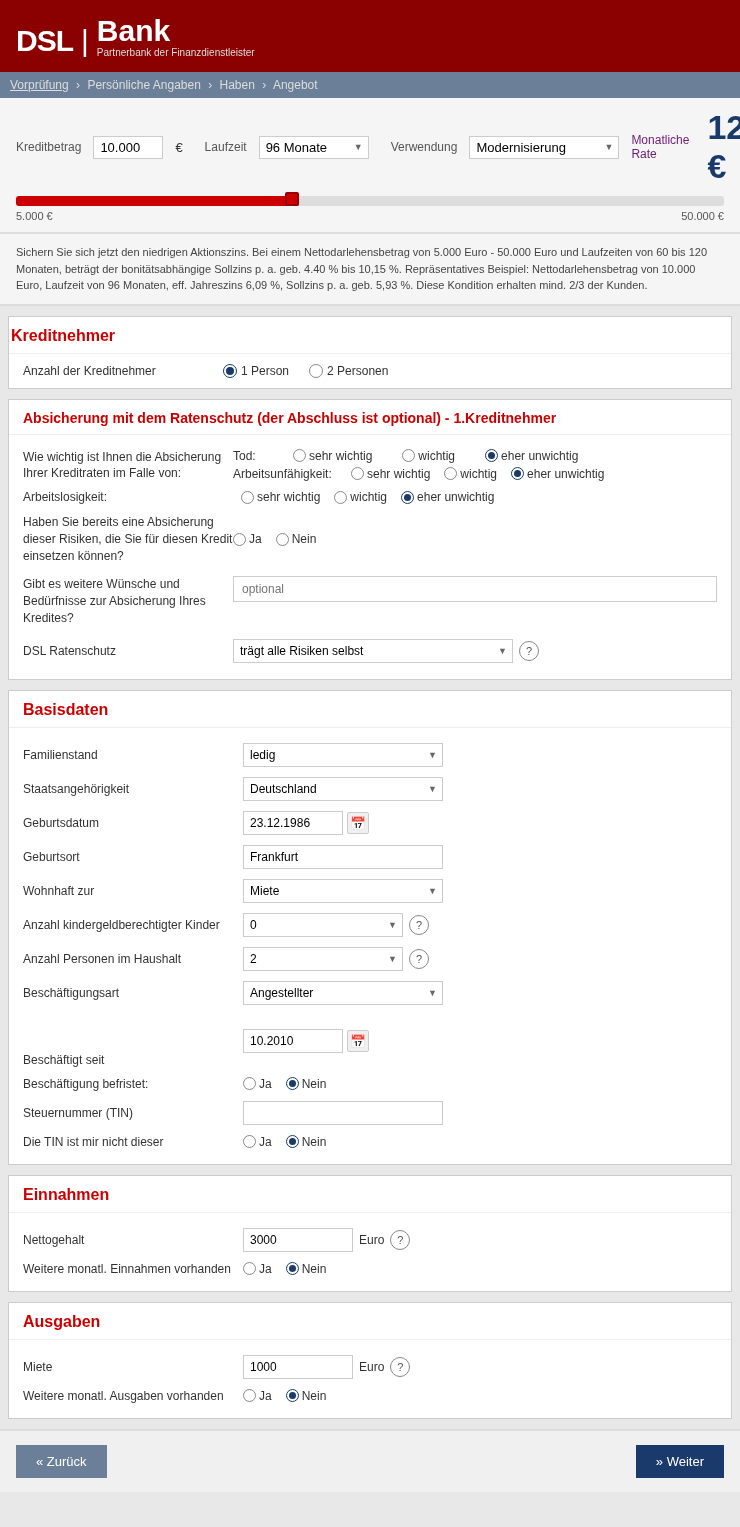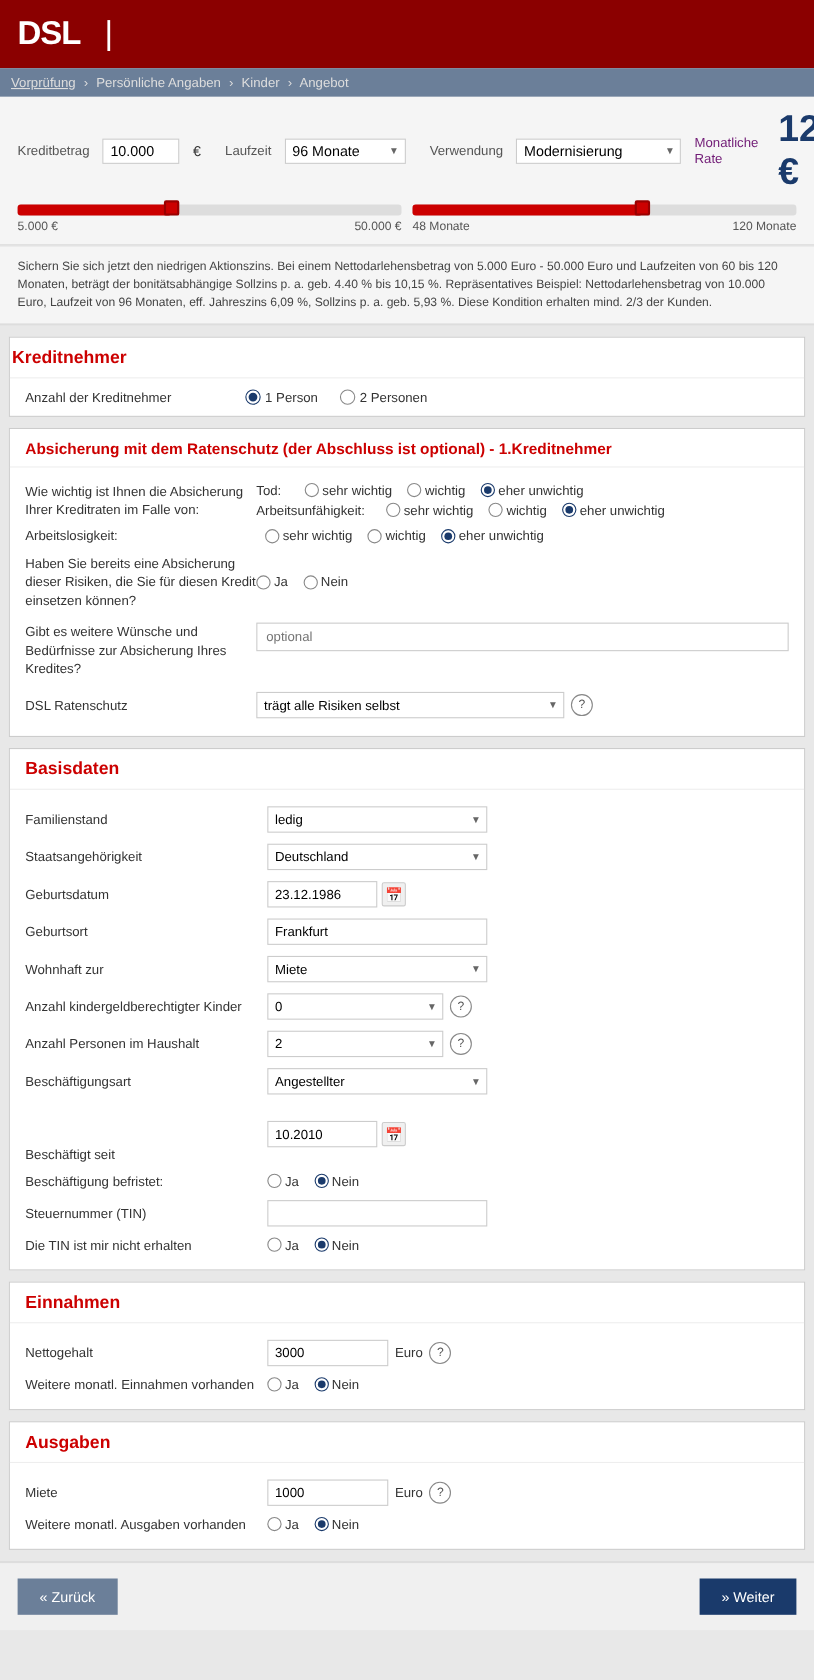--- a/index.html
+++ b/index.html
@@ -2,32 +2,36 @@
 <html><head>
   <meta charset="utf-8">
   <style>
     * { box-sizing: border-box; margin: 0; padding: 0; }
     body { font-family: Arial, Helvetica, sans-serif; font-size: 13px; background: #e8e8e8; color: #333; width: 740px; }
   </style>
 </head>
 <body>
 
 <div style="background:#8b0000; padding:14px 16px; display:flex; align-items:center;">
-  <div style="display:flex; align-items:flex-end;gap:14px;">
+  <div style="display:flex; align-items:flex-end;">
     <span style="color:white; font-size:30px; font-weight:bold; letter-spacing:-1px;">DSL</span>
     <span style="color:white; font-size:30px; font-weight:100; margin:0 8px;">|</span>
+    <div style="display:flex; flex-direction:column;">
+      <span style="color:white; font-size:30px; font-weight:bold;">Bank</span>
+      <span style="color:#ddd; font-size:10px; line-height:1;">Partnerbank der Finanzdienstleister</span>
+    </div>
   </div>
 </div>
 
 <div style="background:#6b7f99; padding:6px 10px; font-size:12px; color:#ddd;">
   <a style="color:#ddd; text-decoration:underline; cursor:pointer;">Vorprüfung</a>
   <span style="margin:0 4px;">›</span>
   <span>Persönliche Angaben</span>
   <span style="margin:0 4px;">›</span>
-  <span>Kinder</span>
+  <span>Haben</span>
   <span style="margin:0 4px;">›</span>
   <span>Angebot</span>
 </div>
 
 <div style="background:#f5f5f5; padding:10px 16px; border-bottom:1px solid #ddd;">
   <div style="display:flex; align-items:center; gap:12px;">
     <span style="font-size:12px; color:#555;">Kreditbetrag</span>
     <input type="text" value="10.000" style="border: 1px solid rgb(204, 204, 204); padding: 3px 6px; font-size: 13px; width: 70px;">
     <span style="font-size:13px;">€</span>
     <span style="font-size:12px; color:#555; margin-left:10px;">Laufzeit</span>
@@ -63,30 +67,20 @@
       <div style="position:relative; height:10px; background:#ddd; border-radius:3px; margin:4px 0;">
         <div style="position:absolute; left:0; right:60%; top:0; bottom:0; background:#cc0000; border-radius:3px;"></div>
         <div style="position:absolute; left:38%; top:-4px; width:14px; height:14px; background:#cc0000; border:2px solid #990000; border-radius:2px; cursor:pointer;"></div>
       </div>
       <div style="display:flex; justify-content:space-between; font-size:11px; color:#555;">
         <span>5.000 €</span>
         <span>50.000 €</span>
       </div>
     </div>
 
-    <div style="flex:1;">
-      <div style="position:relative; height:10px; background:#ddd; border-radius:3px; margin:4px 0;">
-        <div style="position:absolute; left:0; right:40%; top:0; bottom:0; background:#cc0000; border-radius:3px;"></div>
-        <div style="position:absolute; left:58%; top:-4px; width:14px; height:14px; background:#cc0000; border:2px solid #990000; border-radius:2px; cursor:pointer;"></div>
-      </div>
-      <div style="display:flex; justify-content:space-between; font-size:11px; color:#555;">
-        <span>48 Monate</span>
-        <span>120 Monate</span>
-      </div>
-    </div>
   </div>
 </div>
 
 <div style="background:#f5f5f5; padding:10px 16px; font-size:11px; color:#444; line-height:1.5; border-top:1px solid #ddd; border-bottom:2px solid #ddd;">Sichern Sie sich jetzt den niedrigen Aktionszins. Bei einem Nettodarlehensbetrag von 5.000 Euro - 50.000 Euro und Laufzeiten von 60 bis 120 Monaten, beträgt der bonitätsabhängige Sollzins p. a. geb. 4.40 % bis 10,15 %. Repräsentatives Beispiel: Nettodarlehensbetrag von 10.000 Euro, Laufzeit von 96 Monaten, eff. Jahreszins 6,09 %, Sollzins p. a. geb. 5,93 %. Diese Kondition erhalten mind. 2/3 der Kunden.</div>
 
 <div style="background:white; border:1px solid #ccc; margin:10px 8px; padding:0;">
   <div style="color:#cc0000; font-size:16px; font-weight:bold; padding:10px 2px 8px; border-bottom:1px solid #eee;">Kreditnehmer</div>
   <div style="padding:10px 14px;">
     <div style="display:flex; align-items:center; gap:20px;">
       <span style="font-size:12px; color:#333; min-width:180px;">Anzahl der Kreditnehmer</span>
@@ -105,21 +99,21 @@
 </div>
 
 <div style="background:white; border:1px solid #ccc; margin:10px 8px; padding:0;">
   <div style="color:#cc0000; font-size:14px; font-weight:bold; padding:10px 14px 8px; border-bottom:1px solid #eee;">Absicherung mit dem Ratenschutz (der Abschluss ist optional) - 1.Kreditnehmer</div>
   <div style="padding:10px 14px;">
 
     <div style="display:flex; align-items:flex-start; padding:4px 0;">
       <div style="width:210px; flex-shrink:0; font-size:12px; line-height:1.4;">Wie wichtig ist Ihnen die Absicherung Ihrer Kreditraten im Falle von:</div>
       <div style="flex:1;">
 
-        <div style="display:flex; align-items:center; gap:8px; margin-bottom:4px;">
+        <div style="display:flex; align-items:center; gap:24px; margin-bottom:4px;">
           <span style="font-size:12px; min-width:36px;">Tod:</span>
           <label style="display:flex; align-items:center; gap:3px; font-size:12px; cursor:pointer;">
             <div style="width:13px; height:13px; border-radius:50%; border:1px solid #888; background:white;"></div>
             <span>sehr wichtig</span>
           </label>
           <label style="display:flex; align-items:center; gap:3px; font-size:12px; cursor:pointer; margin-left:6px;">
             <div style="width:13px; height:13px; border-radius:50%; border:1px solid #888; background:white;"></div>
             <span>wichtig</span>
           </label>
           <label style="display:flex; align-items:center; gap:3px; font-size:12px; cursor:pointer; margin-left:6px;">
@@ -319,21 +313,21 @@
         </label>
       </div>
     </div>
 
     <div style="display:flex; align-items:center; padding:5px 0;">
       <span style="width:220px; flex-shrink:0; font-size:12px;">Steuernummer (TIN)</span>
       <input type="text" value="" style="border: 1px solid rgb(204, 204, 204); padding: 4px 6px; font-size: 12px; width: 200px;">
     </div>
 
     <div style="display:flex; align-items:center; padding:5px 0;">
-      <span style="width:220px; flex-shrink:0; font-size:12px;">Die TIN ist mir nicht erhalten</span>
+      <span style="width:220px; flex-shrink:0; font-size:12px;">Die TIN ist mir nicht dieser</span>
       <div style="display:flex; gap:14px;">
         <label style="display:flex; align-items:center; gap:3px; font-size:12px; cursor:pointer;">
           <div style="width:13px; height:13px; border-radius:50%; border:1px solid #888; background:white;"></div>
           <span>Ja</span>
         </label>
         <label style="display:flex; align-items:center; gap:3px; font-size:12px; cursor:pointer;">
           <div style="width:13px; height:13px; border-radius:50%; border:1px solid #1a3a6b; background:white; display:flex; align-items:center; justify-content:center;">
               <div style="width:7px; height:7px; background:#1a3a6b; border-radius:50%;"></div>
             </div>
           <span>Nein</span>

